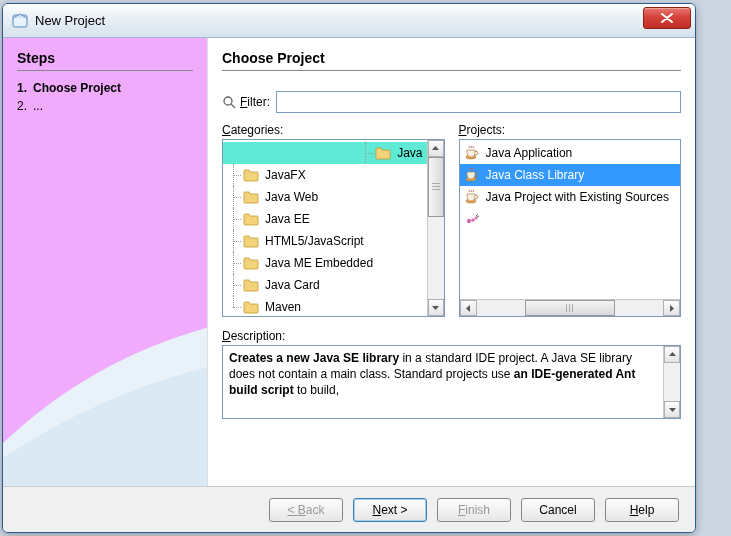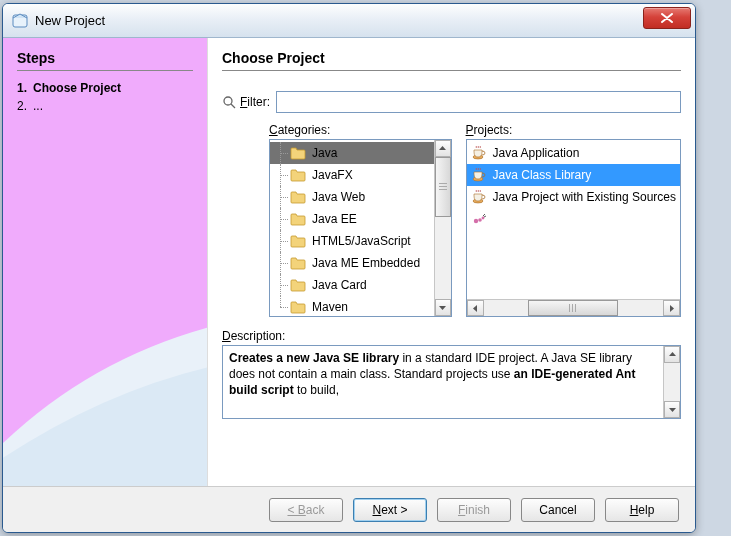--- a/index.html
+++ b/index.html
@@ -17,27 +17,27 @@
   .steps-list li { padding:2px 0; font-size:12px; }
   .steps-list li.current { font-weight:bold; }
   .steps-list .num { display:inline-block; width:16px; }
   .swoosh { position:absolute; bottom:0; left:0; width:204px; height:180px; overflow:hidden; pointer-events:none; }
   .main-pane { flex:1; padding:12px 14px 8px 14px; display:flex; flex-direction:column; border-left:1px solid #ddd; }
   .main-pane h3 { font-size:14px; font-weight:bold; }
   .filter-row { display:flex; align-items:center; margin:12px 0 10px; }
   .filter-row .mag { width:14px; height:14px; margin-right:4px; }
   .filter-row label { margin-right:6px; }
   .filter-row input { flex:1; height:22px; border:1px solid #7a9abf; padding:2px 4px; background:#fff; font-family:inherit; font-size:12px; }
-  .lists-row { display:flex; gap:14px;margin-left:47px; }
+  .lists-row { display:flex; gap:14px; }
   .list-col { flex:1; display:flex; flex-direction:column; }
   .list-label { margin-bottom:2px; }
   .listbox { border:1px solid #7a9abf; height:178px; background:#fff; position:relative; display:flex; flex-direction:column; }
   .list-body { flex:1; overflow:hidden; padding:2px 0; }
   .list-item { display:flex; align-items:center; padding:2px 4px; height:22px; white-space:nowrap; cursor:default; }
-  .list-item.selected-cat { background:#737373; }
+  .list-item.selected-cat { background:#5eead4;justify-content:flex-end; }
   .list-item.selected-proj { background:#3399ff; color:#fff; }
   .list-item.selected-proj .proj-text { color:#fff; }
   .folder-icon { width:16px; height:14px; margin-right:6px; flex-shrink:0; }
   .cup-icon { width:16px; height:16px; margin-right:6px; flex-shrink:0; }
   .tree-line { width:16px; height:22px; flex-shrink:0; position:relative; }
   .tree-line::before { content:''; position:absolute; left:6px; top:0; bottom:0; border-left:1px dotted #999; }
   .tree-line.last::before { bottom:11px; }
   .tree-line::after { content:''; position:absolute; left:6px; top:11px; width:8px; border-top:1px dotted #999; }
   .vscroll { width:17px; border-left:1px solid #c6c6c6; background:#f0f0f0; display:flex; flex-direction:column; }
   .vscroll .arrow { height:17px; border:1px solid #b0b0b0; background:linear-gradient(#fdfdfd,#e3e3e3); display:flex; align-items:center; justify-content:center; cursor:pointer; }

